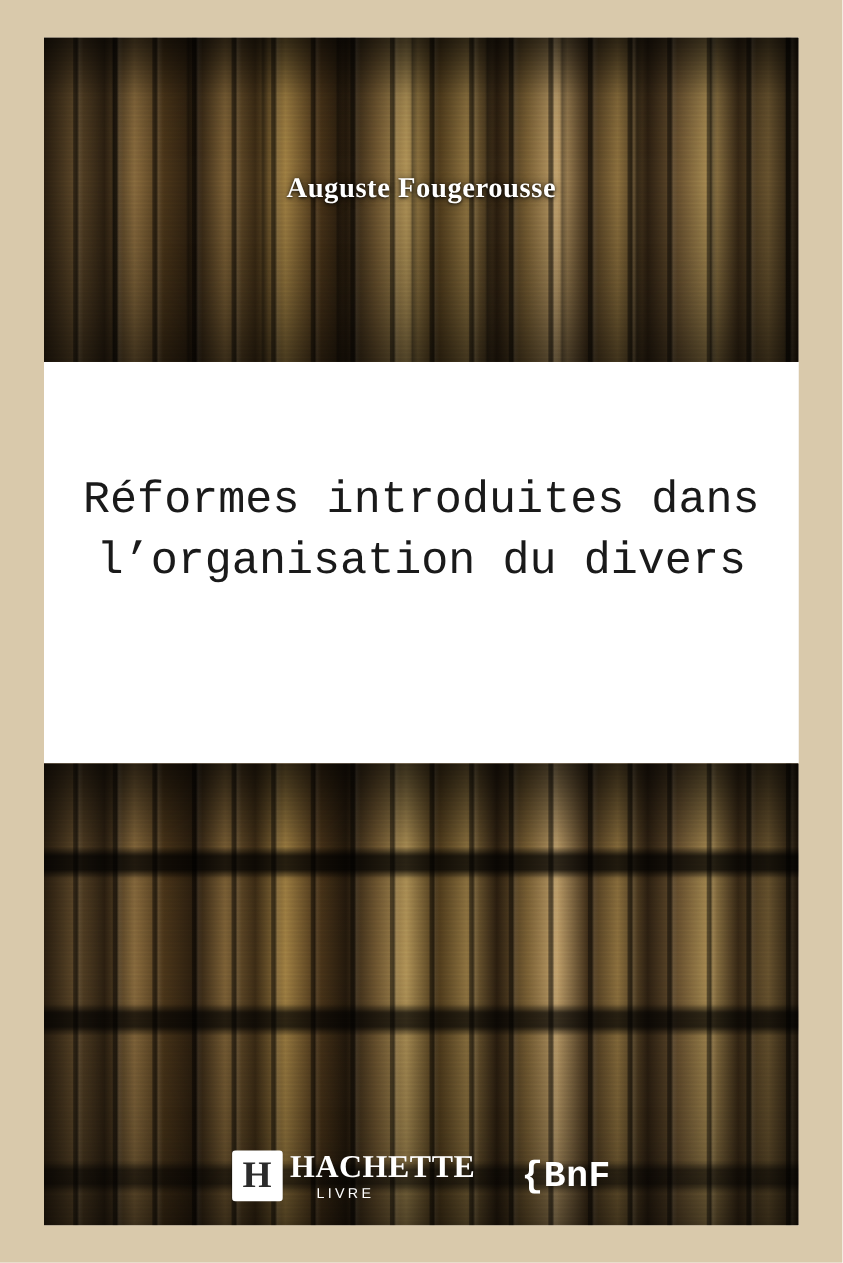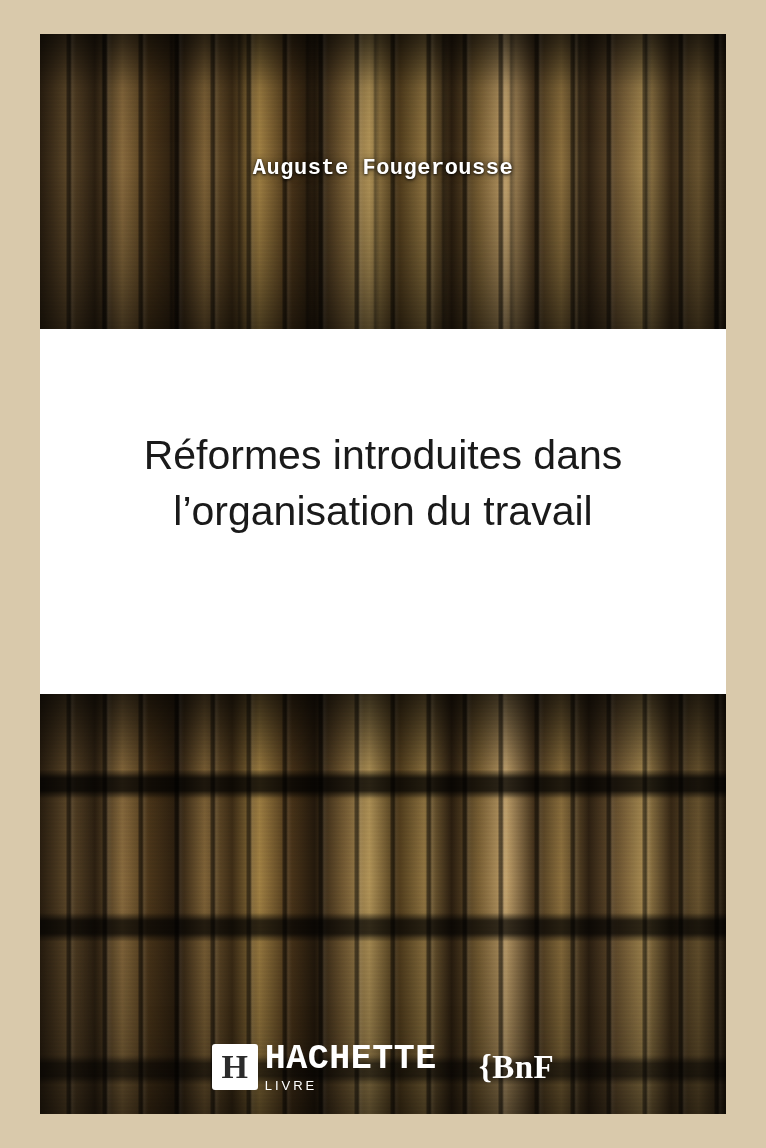--- a/index.html
+++ b/index.html
@@ -115,41 +115,41 @@
   .author-wrap {
     position: absolute;
     left: 0;
     right: 0;
     top: 122px;
     text-align: center;
     z-index: 5;
   }
   .author-name {
     display: inline-block;
-    font-family: Liberation Mono, monospace;
-    font-weight: bold;
-    font-size: 22px;
+    font-family: Liberation Serif, serif;
+    font-weight: bold;
+    font-size: 26px;
     letter-spacing: 0.5px;
     color: #ffffff;
     text-shadow: 0 1px 3px rgba(0,0,0,0.85), 0 0 10px rgba(0,0,0,0.55);
   }
 
   
   .title-block {
     width: 100%;
     height: 365px;
     background: #ffffff;
     display: flex;
     align-items: center;
     justify-content: center;
     box-sizing: border-box;
     padding: 0 24px;
   }
   .book-title {
-    font-family: Liberation Sans, sans-serif;
+    font-family: Liberation Mono, monospace;
     font-size: 41px;
     line-height: 1.36;
     color: #1a1a1a;
     text-align: center;
     font-weight: normal;
     margin: 0;
   }
 
   
   .logo-row {
@@ -182,35 +182,36 @@
     color: #2b2b2b;
     line-height: 1;
   }
   .hachette-words {
     display: flex;
     flex-direction: column;
     justify-content: center;
     line-height: 1;
   }
   .hachette-name {
-    font-family: Liberation Mono, monospace;
-    font-weight: bold;
-    font-size: 35px;
+    font-family: Liberation Serif, serif;
+    font-weight: bold;
+    font-size: 29px;
     color: #ffffff;
     letter-spacing: 0.5px;
   }
   .hachette-sub {
     font-family: "Liberation Sans", sans-serif;
     font-size: 13px;
     color: #ffffff;
     letter-spacing: 3px;
     margin-top: 2px;
+    margin-left: 24px;
   }
   .bnf-logo {
-    font-family: Liberation Serif, serif;
+    font-family: Liberation Mono, monospace;
     font-weight: bold;
     font-size: 33px;
     color: #ffffff;
     letter-spacing: 0.5px;
   }
 </style>
 </head>
 <body>
 
 <div class="cover">
@@ -224,21 +225,21 @@
       <div class="vignette"></div>
 
       <div class="author-wrap">
         <span class="author-name">Auguste Fougerousse</span>
       </div>
     </div>
 
     <div class="title-block">
       <h1 class="book-title">
         <span>Réformes introduites dans</span><br>
-        <span>l’organisation du travail</span><br>
+        <span>l’organisation du divers</span><br>
         <br>
       </h1>
     </div>
 
     <div class="photo-band bottom">
       <div class="band-base"></div>
       <div class="spines"></div>
       <div class="shelf-rows"></div>
       <div class="grain"></div>
       <div class="vignette"></div>

